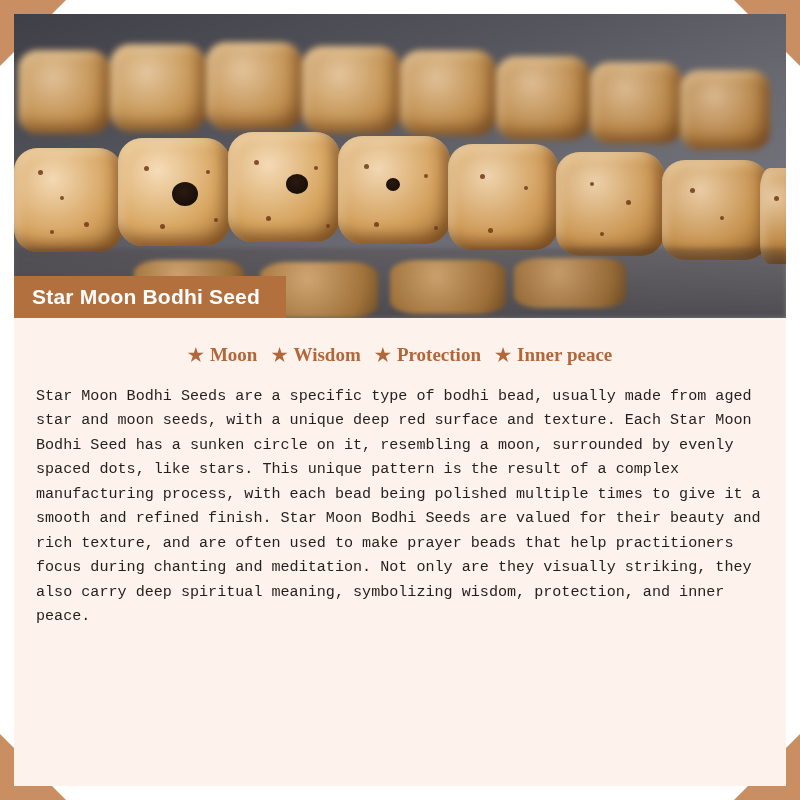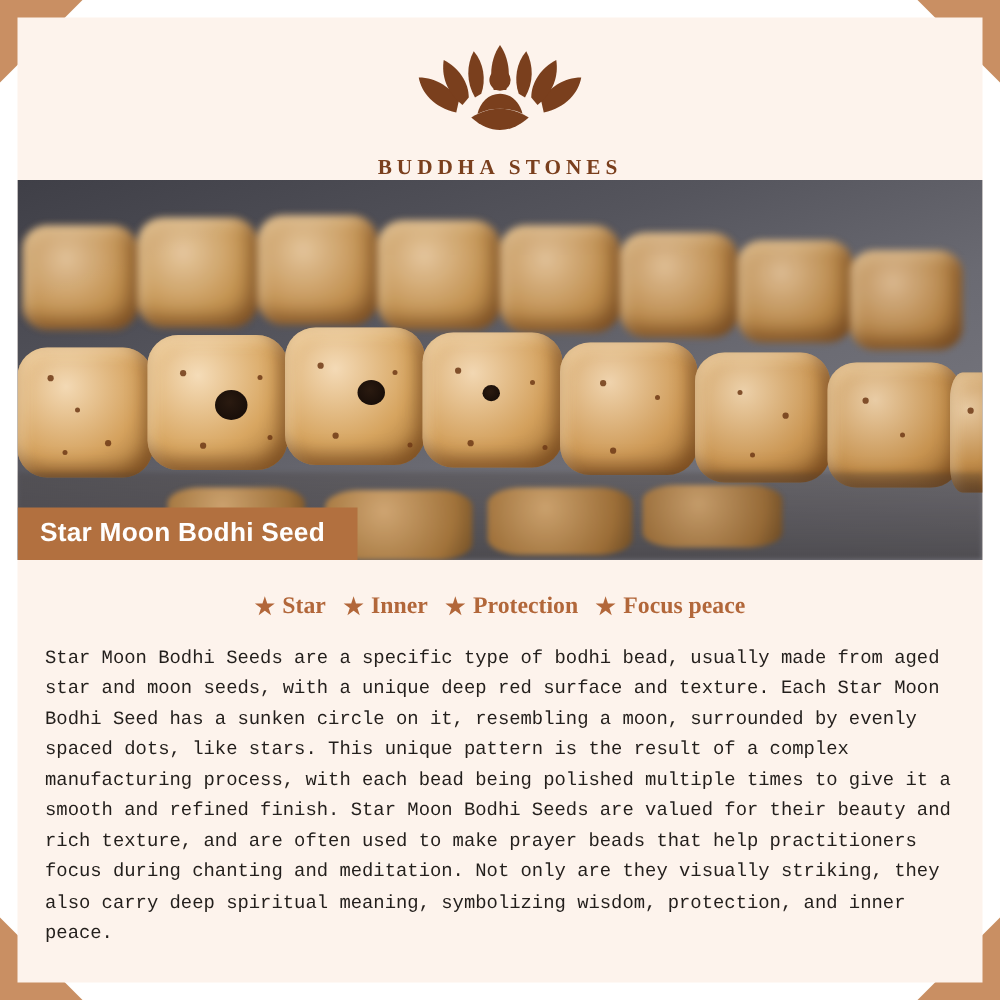--- a/index.html
+++ b/index.html
@@ -188,41 +188,20 @@
 
 <div class="page">
 
   <div class="corner corner-tl"></div>
   <div class="corner corner-tr"></div>
   <div class="corner corner-bl"></div>
   <div class="corner corner-br"></div>
 
   <div class="inner">
 
-    <div class="brand">
-      <svg class="logo-mark" width="150" height="90" viewBox="0 0 150 90">
-        <g fill="#7a3f1d">
-
-          <path d="M40 62 C22 58 12 46 10 34 C24 34 36 42 42 53 Z"></path>
-          <path d="M45 56 C32 46 28 32 30 20 C42 26 50 38 50 50 Z"></path>
-          <path d="M55 50 C48 38 48 24 54 13 C62 22 64 36 60 47 Z"></path>
-
-          <path d="M110 62 C128 58 138 46 140 34 C126 34 114 42 108 53 Z"></path>
-          <path d="M105 56 C118 46 122 32 120 20 C108 26 100 38 100 50 Z"></path>
-          <path d="M95 50 C102 38 102 24 96 13 C88 22 86 36 90 47 Z"></path>
-
-          <path d="M75 8 C82 18 84 32 80 44 L70 44 C66 32 68 18 75 8 Z"></path>
-
-          <circle cx="75" cy="36" r="8.5"></circle>
-          <path d="M75 47 C66 47 59 54 57 63 C63 60 69 59 75 59 C81 59 87 60 93 63 C91 54 84 47 75 47 Z"></path>
-          <path d="M52 66 C60 61 68 59 75 59 C82 59 90 61 98 66 C90 73 83 76 75 76 C67 76 60 73 52 66 Z"></path>
-        </g>
-      </svg>
-      <div class="brand-name">BUDDHA STONES</div>
-    </div>
 
 
     <div class="hero">
       <div class="hero-photo">
 
         <div style="position:absolute;inset:0;background:
              linear-gradient(160deg,#3f3f47 0%,#55555d 35%,#6a6a72 60%,#7d7d85 100%);"></div>
 
         <div style="position:absolute;left:0;top:26px;width:100%;height:110px;filter:blur(3px);opacity:.95;">
           <div class="bead" style="left:4px;top:10px;width:92px;height:84px;background:radial-gradient(circle at 38% 32%,#e9c79b,#c8944f 60%,#9c6a2e);"></div>
@@ -287,32 +266,32 @@
         <div style="position:absolute;left:500px;bottom:10px;width:112px;height:50px;border-radius:24%;
              background:radial-gradient(circle at 40% 30%,#d3a56c,#9f6d32 70%,#68451c);filter:blur(2px);opacity:.88;"></div>
       </div>
 
       <div class="caption-tab">Star Moon Bodhi Seed</div>
     </div>
 
     <div class="benefits">
       <div class="benefit">
         <span class="star">★</span>
-        <span>Star</span>
-      </div>
-      <div class="benefit">
-        <span class="star">★</span>
-        <span>Inner</span>
+        <span>Moon</span>
+      </div>
+      <div class="benefit">
+        <span class="star">★</span>
+        <span>Wisdom</span>
       </div>
       <div class="benefit">
         <span class="star">★</span>
         <span>Protection</span>
       </div>
       <div class="benefit">
         <span class="star">★</span>
-        <span>Focus peace</span>
+        <span>Inner peace</span>
       </div>
     </div>
 
     <p class="body-copy"> Star Moon Bodhi Seeds are a specific type of bodhi bead, usually made from aged star and moon seeds, with a unique deep red surface and texture. Each Star Moon Bodhi Seed has a sunken circle on it, resembling a moon, surrounded by evenly spaced dots, like stars. This unique pattern is the result of a complex manufacturing process, with each bead being polished multiple times to give it a smooth and refined finish. Star Moon Bodhi Seeds are valued for their beauty and rich texture, and are often used to make prayer beads that help practitioners focus during chanting and meditation. Not only are they visually striking, they also carry deep spiritual meaning, symbolizing wisdom, protection, and inner peace.</p>
 
   </div>
 </div>
 
 </body></html>

